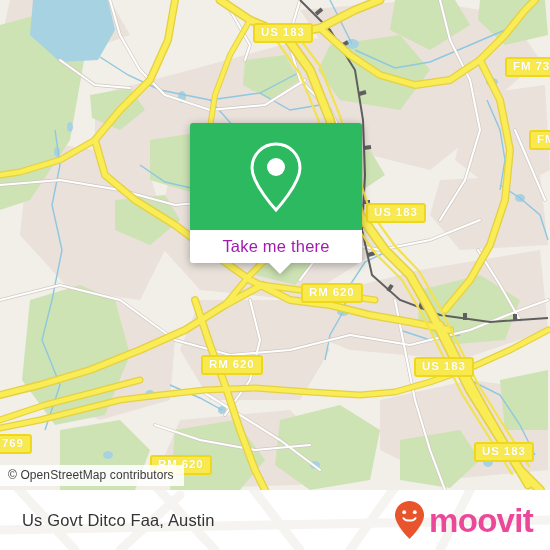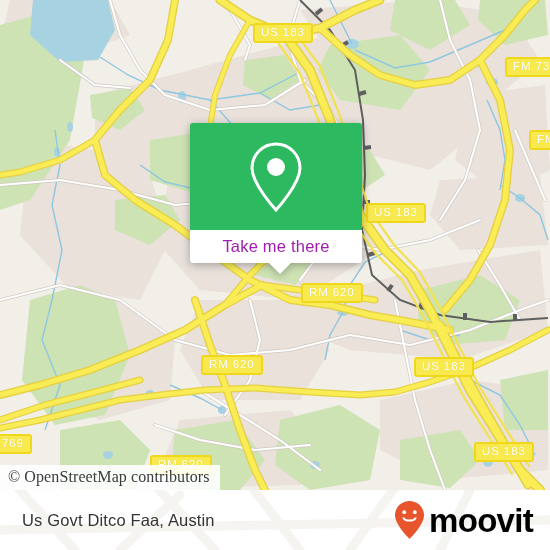--- a/index.html
+++ b/index.html
@@ -8,33 +8,33 @@
 
   
   #map{position:absolute;left:0;top:0;width:550px;height:490px;overflow:hidden;background:#f2efe9;}
   #map svg{position:absolute;left:0;top:0;display:block;}
 
   
   .attrib{
     position:absolute;left:0;top:465px;
     background:rgba(255,255,255,.88);
     padding:3px 10px 4px 8px;
-    font-size:16px;color:#3b3b3b;letter-spacing:.1px;
+    font-size:12px;color:#3b3b3b;letter-spacing:.1px;
     white-space:nowrap;z-index:40;
-    font-family:Liberation Serif, serif;
+    font-family:Liberation Sans, sans-serif;
   }
 
   
   .shield{
     position:absolute;z-index:30;
     background:#f7e94e;
     border:2px solid #efd81c;
     border-radius:3px;
     color:#ffffff;
-    font-size:11.5px;font-weight:normal;
+    font-size:11.5px;font-weight:bold;
     letter-spacing:.9px;
     padding:1px 6px 2px 6px;
     white-space:nowrap;
     line-height:13px;
     text-shadow:0 0 1px rgba(190,170,20,.35);
     font-family:"Liberation Sans",sans-serif;
   }
 
   
   #card{
@@ -72,21 +72,21 @@
   #footer-title{
     position:absolute;left:22px;top:50%;transform:translateY(-50%);
     font-size:16.5px;color:#343434;letter-spacing:.15px;white-space:nowrap;
     font-family:"Liberation Sans",sans-serif;z-index:3;
   }
   #brand{
     position:absolute;right:17px;top:50%;transform:translateY(-50%);
     display:flex;align-items:center;gap:3px;z-index:3;
   }
   #brand-word{
-    font-size:33px;font-weight:bold;color:#000000;letter-spacing:-.7px;
+    font-size:33px;font-weight:bold;color:#ec4899;letter-spacing:-.7px;
     line-height:33px;font-family:"Liberation Sans",sans-serif;
   }
 </style>
 </head>
 <body>
 
 <div id="root">
 
   <div id="map">
     <svg width="550" height="490" viewBox="0 0 550 490" xmlns="http://www.w3.org/2000/svg">

